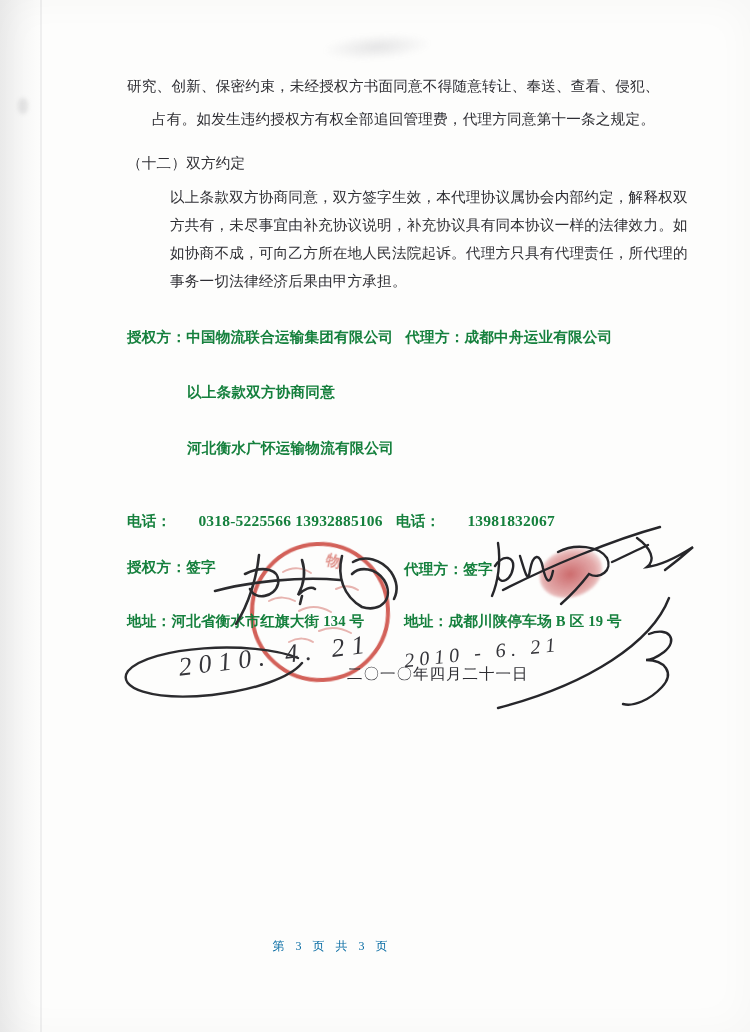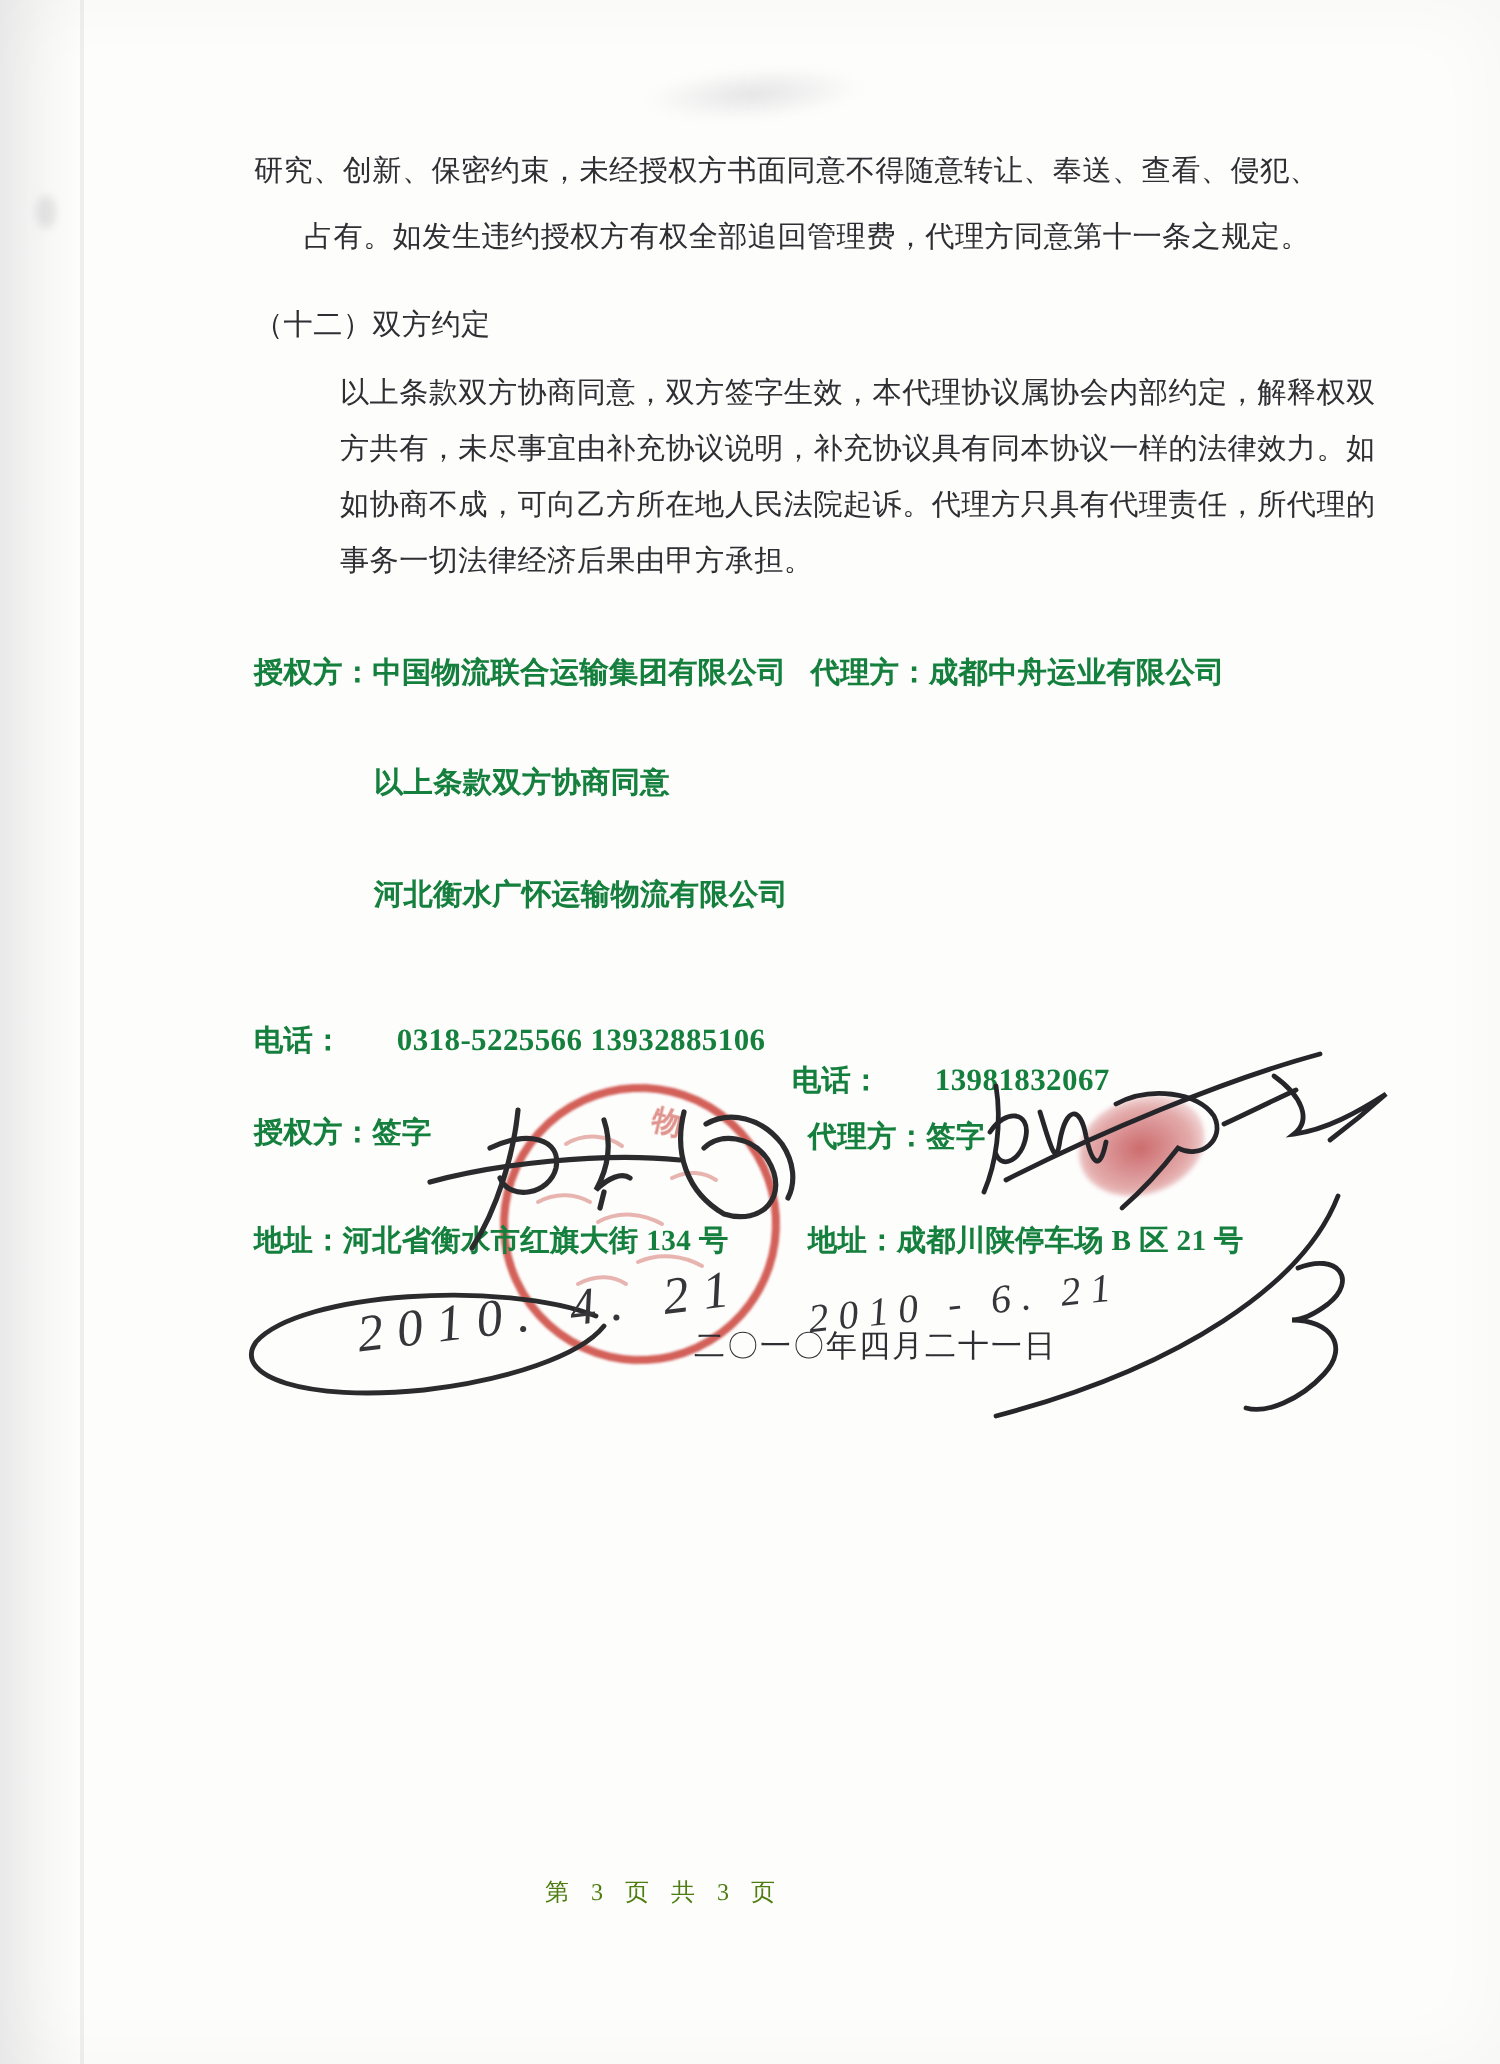--- a/index.html
+++ b/index.html
@@ -45,21 +45,21 @@
     filter:blur(1.1px);
   }
   
   .handwriting{
     font-style:italic;color:#35353a;white-space:nowrap;
     font-family:"Liberation Serif","DejaVu Serif",serif;
   }
   #hw-date-left{left:178px;top:641px;font-size:26px;letter-spacing:7px;transform:rotate(-7deg);}
   #hw-date-right{left:404px;top:641px;font-size:20px;letter-spacing:5px;transform:rotate(-6deg);}
   #printed-date{left:347px;top:666px;font-size:15.5px;letter-spacing:1px;font-weight:500;}
-  #footer{left:0;top:938px;width:664px;text-align:center;font-size:12px;letter-spacing:4px;color:#4d7c0f;}
+  #footer{left:0;top:938px;width:664px;text-align:center;font-size:12px;letter-spacing:4px;color:#0369a1;}
   svg{display:block;}
 </style>
 </head>
 <body>
 
 <div id="paper">
 
   <div class="abs" id="left-edge"></div>
   <div class="abs" id="left-edge-line"></div>
   <div class="abs" id="edge-dot"></div>
@@ -81,37 +81,37 @@
   <div class="abs line semibold" style="left:127px;top:330px;">
     <span>授权方：</span><span>中国物流联合运输集团有限公司</span><span style="display:inline-block;width:12px;"></span><span>代理方：</span><span>成都中舟运业有限公司</span>
   </div>
 
   <div class="abs line semibold" style="left:187px;top:385px;">以上条款双方协商同意</div>
   <div class="abs line semibold" style="left:187px;top:441px;">河北衡水广怀运输物流有限公司</div>
 
   <div class="abs line semibold" style="left:127px;top:513px;">
     <span>电话：</span><span class="num">0318-5225566 13932885106</span>
   </div>
-  <div class="abs line semibold" style="left:396px;top:533px;">
+  <div class="abs line semibold" style="left:396px;top:513px;">
     <span>电话：</span><span class="num">13981832067</span>
   </div>
 
   <div class="abs" id="thumbprint"></div>
 
   <div class="abs" id="stamp-circle"></div>
   <div class="abs" id="stamp-char">物</div>
 
   <div class="abs line semibold" style="left:127px;top:560px;">授权方：签字</div>
   <div class="abs line semibold" style="left:404px;top:562px;">代理方：签字</div>
 
   <div class="abs line semibold" style="left:127px;top:614px;">
     <span>地址：</span><span>河北省衡水市红旗大街 134 号</span>
   </div>
   <div class="abs line semibold" style="left:404px;top:614px;">
-    <span>地址：</span><span>成都川陕停车场 B 区 21 号</span>
+    <span>地址：</span><span>成都川陕停车场 B 区 19 号</span>
   </div>
 
   <svg class="abs" style="left:0;top:0;pointer-events:none;" width="750" height="1032" viewBox="0 0 750 1032">
 
     <g stroke="#c84a40" stroke-width="2" fill="none" opacity="0.40" stroke-linecap="round">
       <path d="M283,572 C293,566 304,568 311,573"></path>
       <path d="M299,611 C310,605 322,607 331,612"></path>
       <path d="M269,601 C278,596 288,597 295,601"></path>
       <path d="M319,631 C330,626 342,628 351,633"></path>
       <path d="M289,642 C298,637 307,638 313,642"></path>

